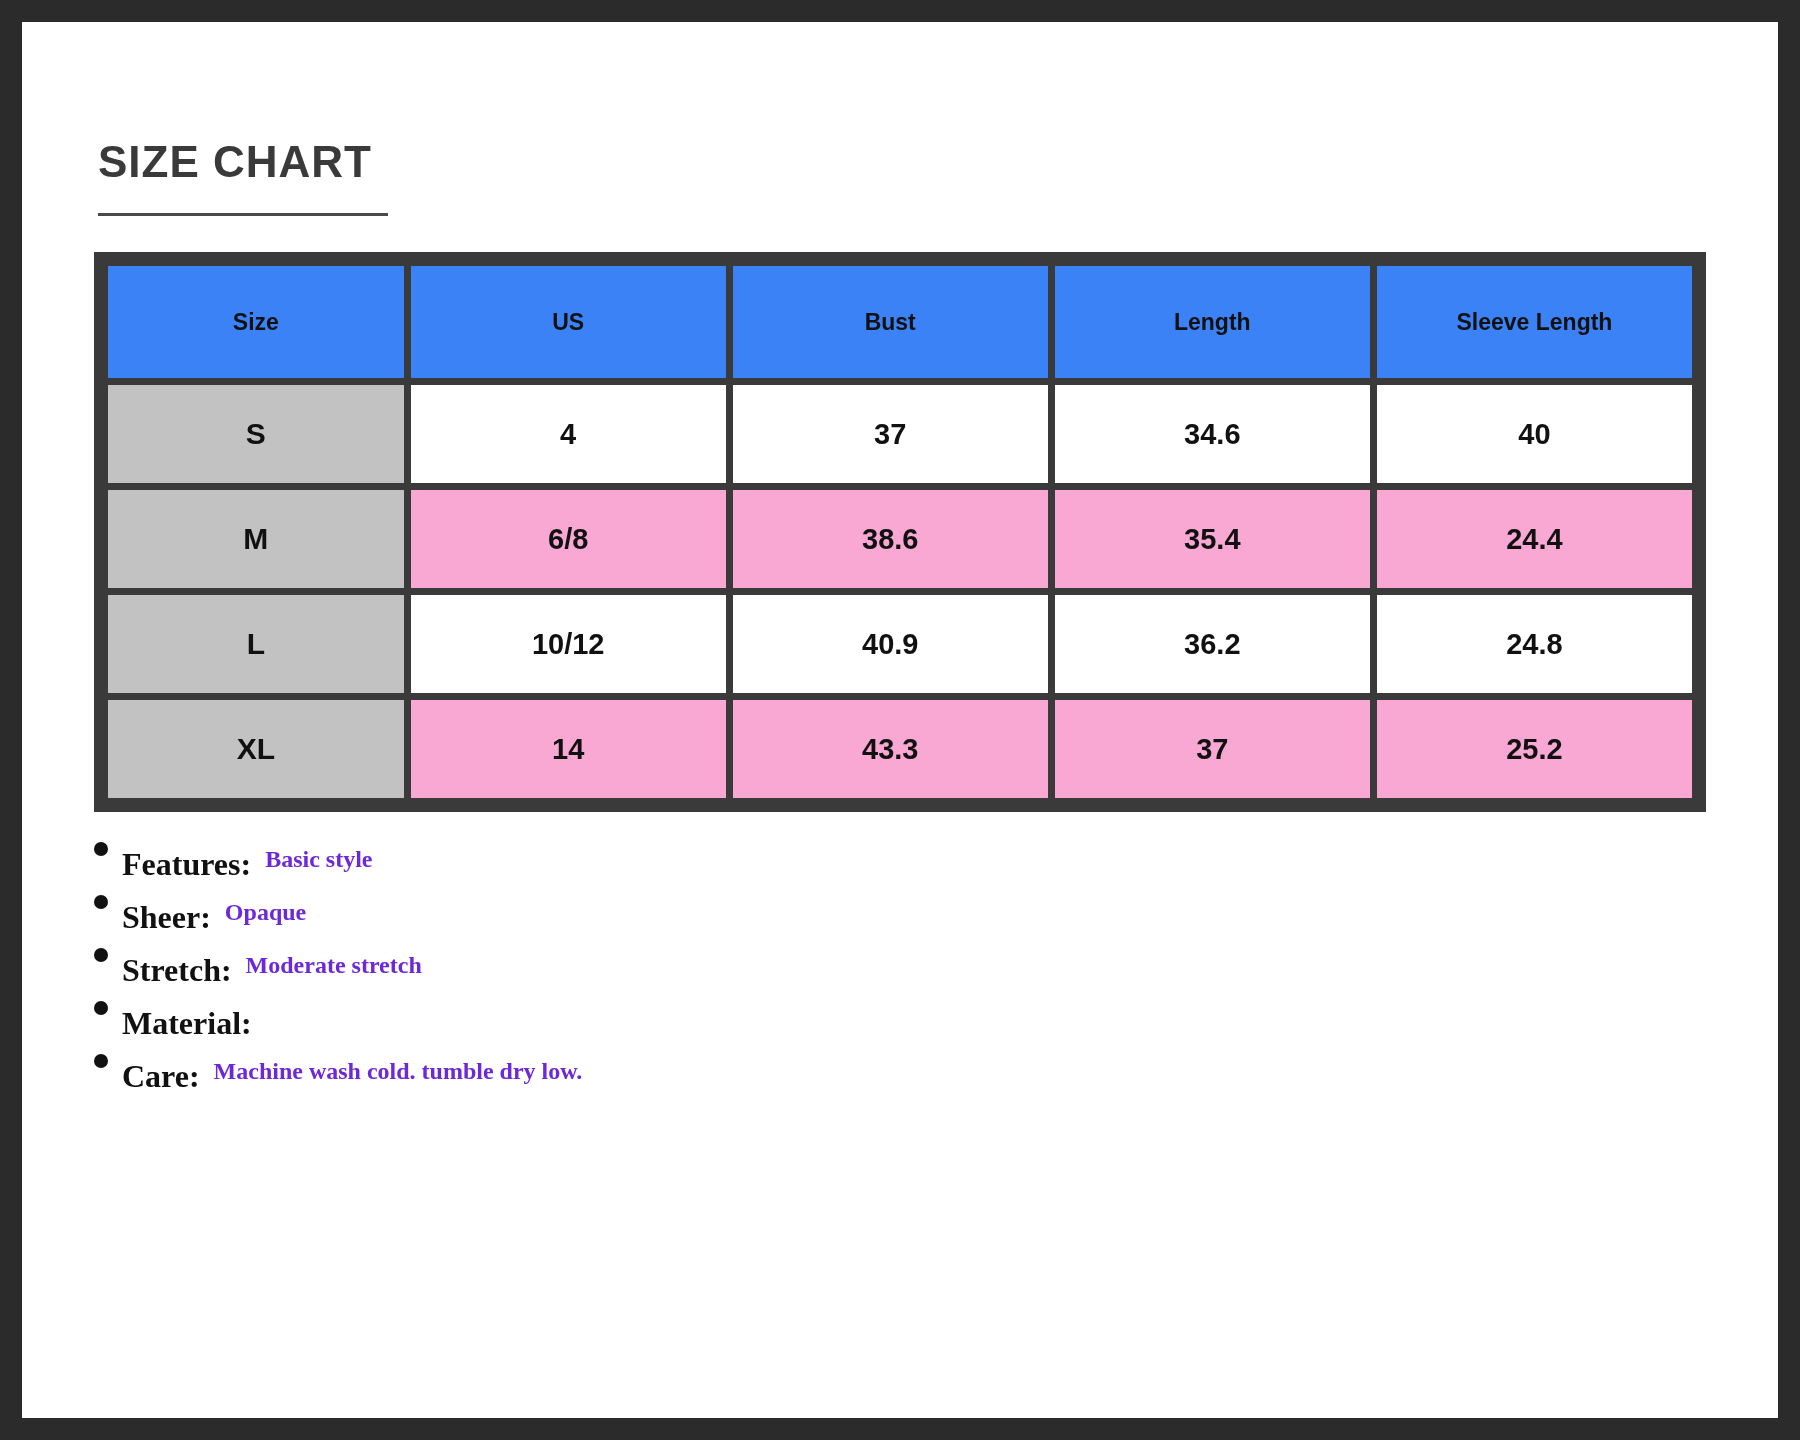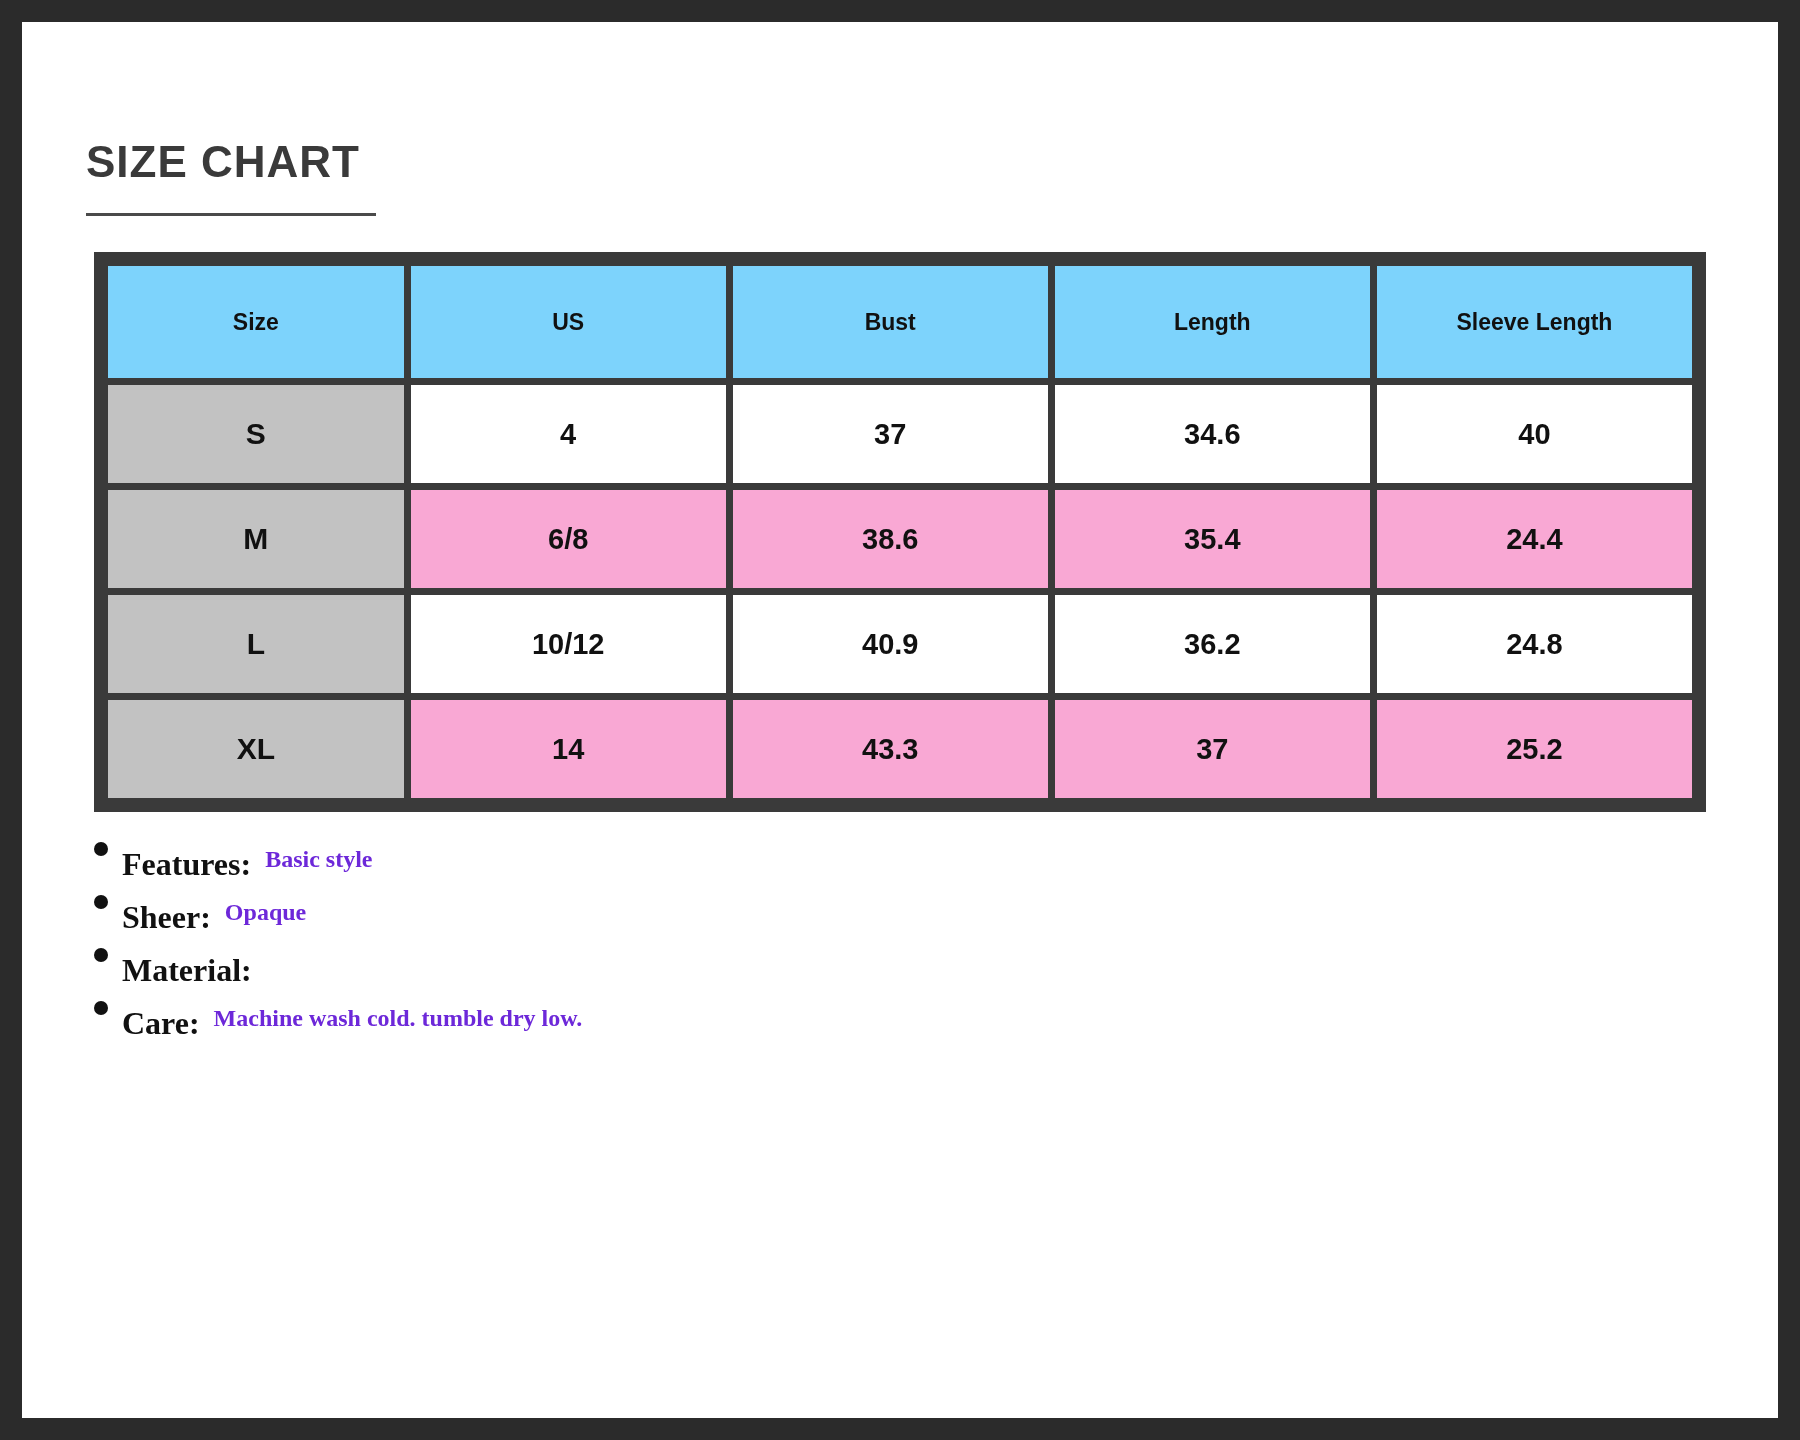--- a/index.html
+++ b/index.html
@@ -29,21 +29,21 @@
     padding: 0;
   }
 
   
   .header {
     position: relative;
     height: 230px;
   }
   .title-block {
     position: absolute;
-    left: 64px;
+    left: 76px;
     top: 115px;
   }
   .title {
     font-size: 44px;
     font-weight: bold;
     letter-spacing: 1px;
     color: #3a3a3a;
     font-family: "Liberation Sans", sans-serif;
   }
   .title-rule {
@@ -84,21 +84,21 @@
     border-spacing: 7px;
     table-layout: fixed;
   }
   table.size-table th,
   table.size-table td {
     text-align: center;
     vertical-align: middle;
     font-family: "Liberation Sans", sans-serif;
   }
   table.size-table thead th {
-    background: #7dd3fc;
+    background: #3b82f6;
     color: #111111;
     font-size: 23px;
     font-weight: bold;
     height: 110px;
   }
   table.size-table tbody th.size-cell {
     background: #c2c2c2;
     color: #111111;
     font-size: 30px;
     font-weight: bold;
@@ -225,20 +225,25 @@
         <span class="note-label">Features:</span>
         <span class="note-value">Basic style</span>
       </div>
       <div class="note">
         <span class="bullet"></span>
         <span class="note-label">Sheer:</span>
         <span class="note-value">Opaque</span>
       </div>
       <div class="note">
         <span class="bullet"></span>
+        <span class="note-label">Stretch:</span>
+        <span class="note-value">Moderate stretch</span>
+      </div>
+      <div class="note">
+        <span class="bullet"></span>
         <span class="note-label">Material:</span>
       </div>
       <div class="note">
         <span class="bullet"></span>
         <span class="note-label">Care:</span>
         <span class="note-value">Machine wash cold. tumble dry low.</span>
       </div>
     </div>
 
   </div>

